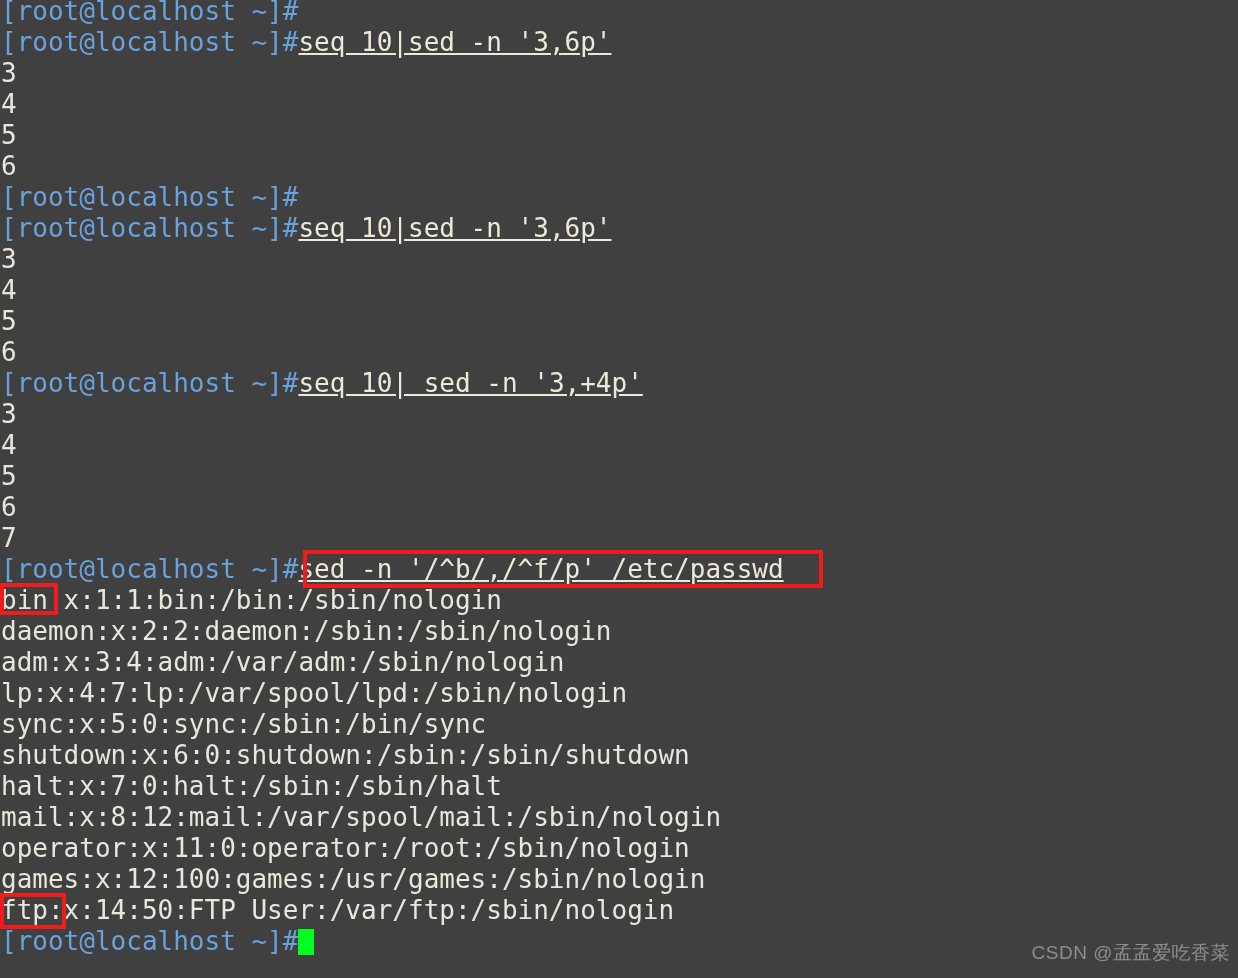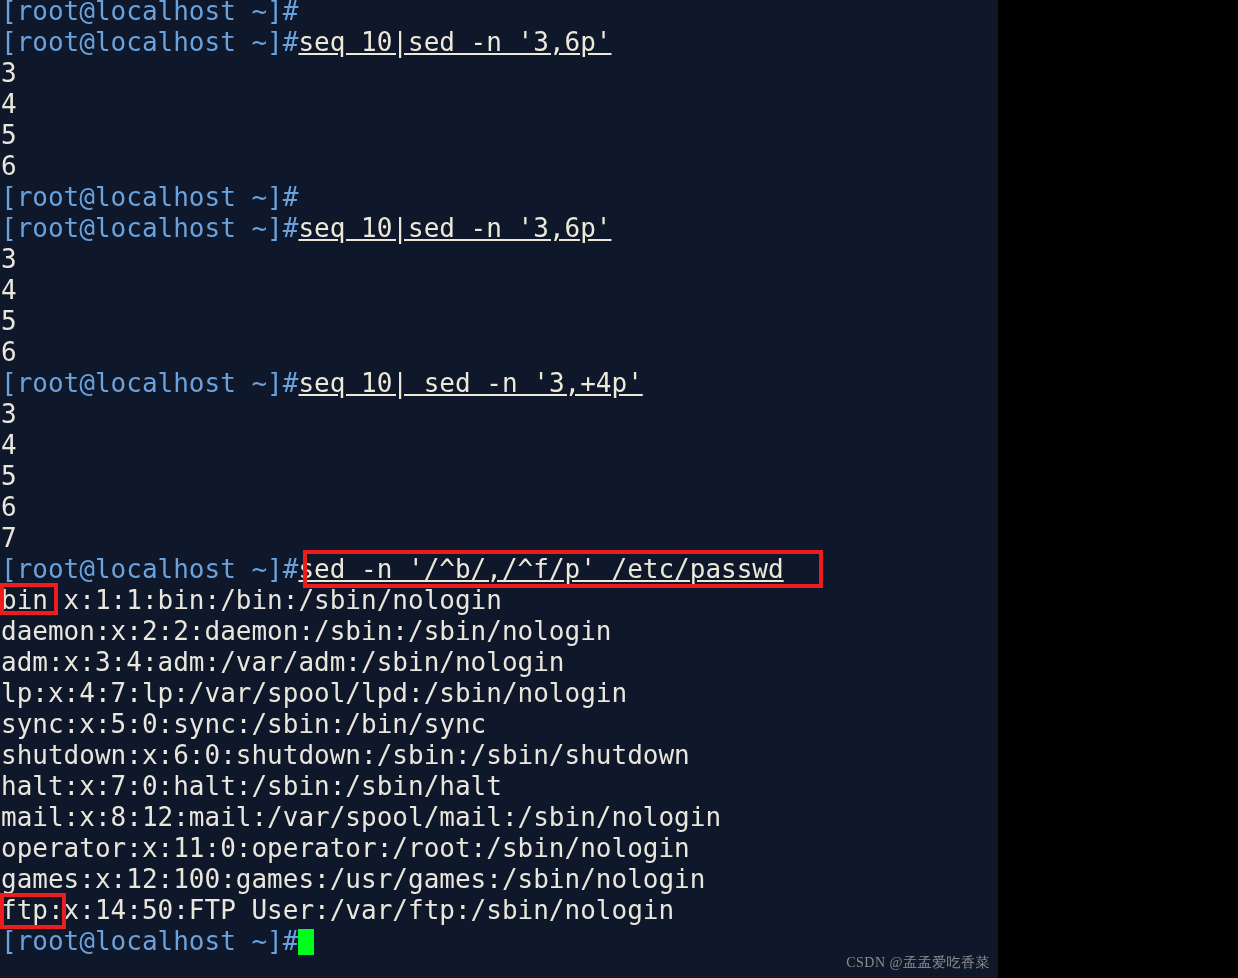--- a/index.html
+++ b/index.html
@@ -10,23 +10,23 @@
   }
   body {
     width: 1238px;
     height: 978px;
     overflow: hidden;
     font-family: "DejaVu Sans Mono", "Liberation Mono", monospace;
   }
 
   #terminal {
     position: relative;
-    width: 998px;
+    width: 1238px;
     height: 978px;
-    background: #0f172a;
+    background: #404040;
     overflow: hidden;
   }
 
   
   #screen {
     position: absolute;
     left: 0;
     top: -4px;          
     width: 1238px;
     font-size: 26px;
@@ -64,24 +64,24 @@
     pointer-events: none;
   }
   #redbox-command  { left: 303px; top: 550px;  width: 520px; height: 38px; }
   #redbox-bin      { left: 0px;   top: 583px;  width: 58px;  height: 32px; }
   #redbox-ftp      { left: 0px;   top: 893px;  width: 66px;  height: 36px; }
 
   
   #watermark {
     position: absolute;
     right: 8px;
-    bottom: 6px;
+    bottom: 12px;
     color: #8d8d8d;
-    font-size: 14px;
-    font-family: Liberation Serif, serif;
+    font-size: 19px;
+    font-family: Liberation Sans, sans-serif;
     white-space: nowrap;
     letter-spacing: 0.5px;
   }
 </style>
 </head>
 <body>
 
 <div id="terminal">
 
   <div id="screen"><div class="row"><span class="prompt">[root@localhost ~]#</span><span class="cmd"></span></div><div class="row"><span class="prompt">[root@localhost ~]#</span><span class="cmd">seq 10|sed -n '3,6p'</span></div><div class="row"><span class="out">3</span></div><div class="row"><span class="out">4</span></div><div class="row"><span class="out">5</span></div><div class="row"><span class="out">6</span></div><div class="row"><span class="prompt">[root@localhost ~]#</span><span class="cmd"></span></div><div class="row"><span class="prompt">[root@localhost ~]#</span><span class="cmd">seq 10|sed -n '3,6p'</span></div><div class="row"><span class="out">3</span></div><div class="row"><span class="out">4</span></div><div class="row"><span class="out">5</span></div><div class="row"><span class="out">6</span></div><div class="row"><span class="prompt">[root@localhost ~]#</span><span class="cmd">seq 10| sed -n '3,+4p'</span></div><div class="row"><span class="out">3</span></div><div class="row"><span class="out">4</span></div><div class="row"><span class="out">5</span></div><div class="row"><span class="out">6</span></div><div class="row"><span class="out">7</span></div><div class="row"><span class="prompt">[root@localhost ~]#</span><span class="cmd">sed -n '/^b/,/^f/p' /etc/passwd</span></div><div class="row"><span class="out">bin:x:1:1:bin:/bin:/sbin/nologin</span></div><div class="row"><span class="out">daemon:x:2:2:daemon:/sbin:/sbin/nologin</span></div><div class="row"><span class="out">adm:x:3:4:adm:/var/adm:/sbin/nologin</span></div><div class="row"><span class="out">lp:x:4:7:lp:/var/spool/lpd:/sbin/nologin</span></div><div class="row"><span class="out">sync:x:5:0:sync:/sbin:/bin/sync</span></div><div class="row"><span class="out">shutdown:x:6:0:shutdown:/sbin:/sbin/shutdown</span></div><div class="row"><span class="out">halt:x:7:0:halt:/sbin:/sbin/halt</span></div><div class="row"><span class="out">mail:x:8:12:mail:/var/spool/mail:/sbin/nologin</span></div><div class="row"><span class="out">operator:x:11:0:operator:/root:/sbin/nologin</span></div><div class="row"><span class="out">games:x:12:100:games:/usr/games:/sbin/nologin</span></div><div class="row"><span class="out">ftp:x:14:50:FTP User:/var/ftp:/sbin/nologin</span></div><div class="row"><span class="prompt">[root@localhost ~]#</span><span class="cmd"></span><span class="cursor"></span></div></div>

